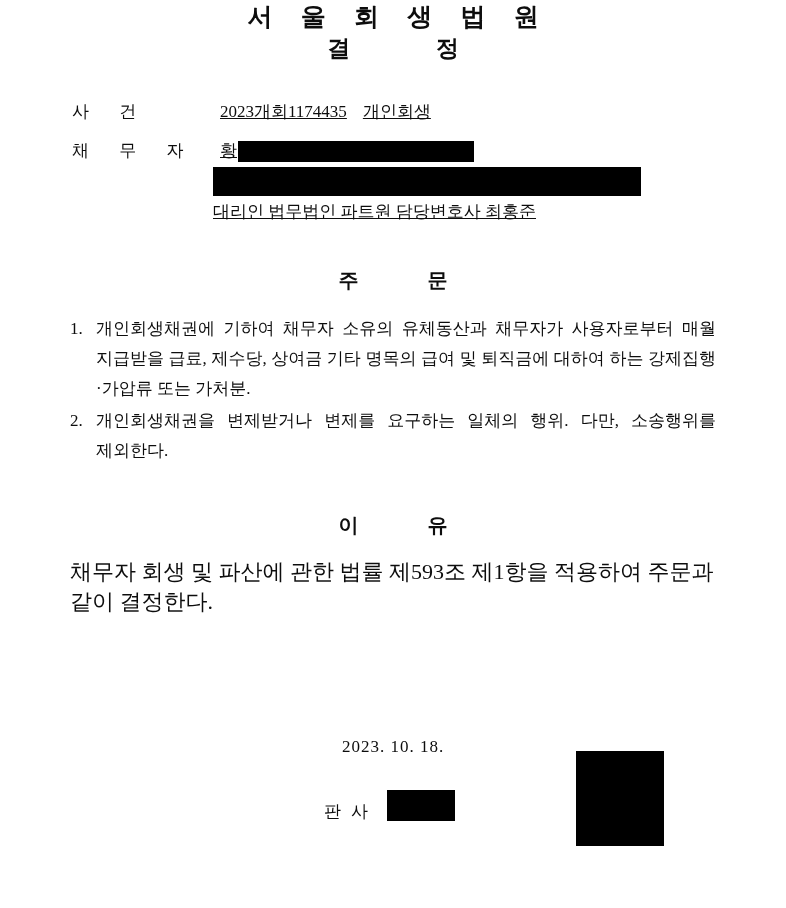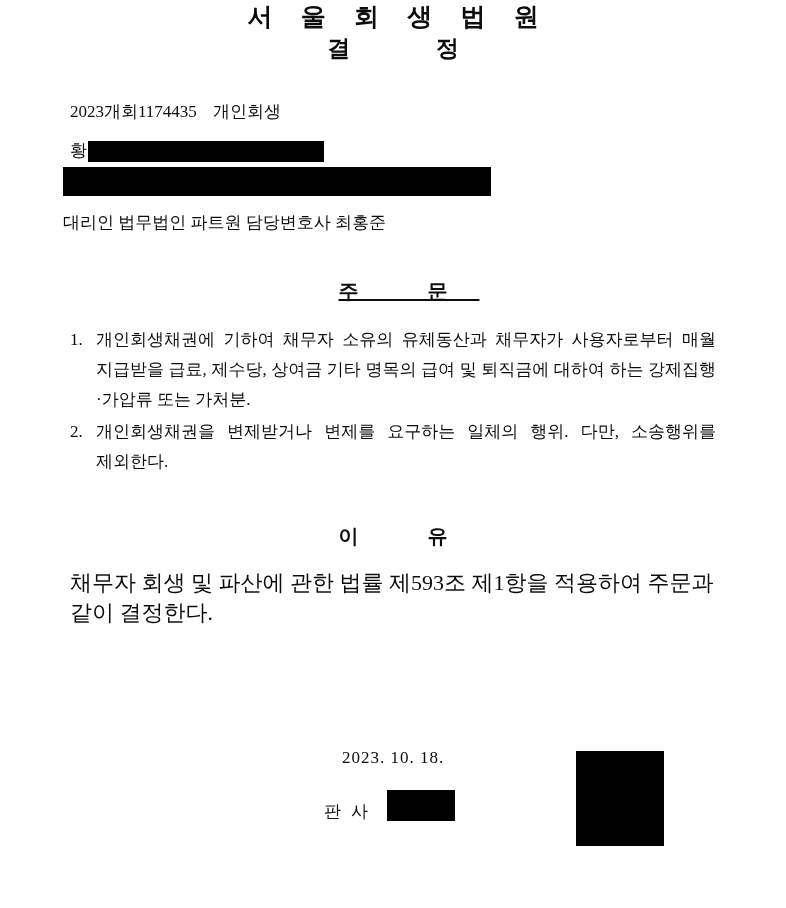--- a/index.html
+++ b/index.html
@@ -52,20 +52,21 @@
   }
   .info-label {
     width: 150px;
     flex: 0 0 150px;
     letter-spacing: 13px;
     text-indent: 2px;
   }
   .info-value {
     flex: 1 1 auto;
     position: relative;
+    text-decoration: underline;
   }
   .case-no-gap {
     display: inline-block;
     width: 16px;
   }
   .redact {
     display: inline-block;
     background: #000000;
     vertical-align: middle;
   }
@@ -77,34 +78,34 @@
     top: -1px;
   }
   .redact-addr {
     display: block;
     width: 428px;
     height: 29px;
     margin-top: 4px;
     margin-left: -7px;
   }
   .agent-line {
-    margin-top: 15px;
+    margin-top: 4px;
     margin-left: -7px;
     font-size: 17px;
   }
 
   
   .section-head {
     text-align: center;
     font-size: 20px;
     font-weight: bold;
     letter-spacing: 32px;
     text-indent: 32px;
   }
-  .section-head.order { margin-top: 44px; text-decoration: underline; }
+  .section-head.order { margin-top: 44px; }
   .section-head.reason { margin-top: 46px; }
 
   
   .para {
     font-size: 17px;
     line-height: 30px;
     text-align: justify;
     margin-top: 16px;
     word-break: keep-all;
   }
@@ -181,26 +182,28 @@
 
 <div class="page">
 
   <div class="court-title">서 울 회 생 법 원</div>
 
   <div class="doc-type">결       정</div>
 
   <div class="info-block">
 
     <div class="info-row">
+      <div class="info-label">사     건</div>
       <div class="info-value">
         <span>2023개회1174435</span><span class="case-no-gap"></span><span>개인회생</span>
       </div>
     </div>
 
     <div class="info-row">
+      <div class="info-label">채 무 자</div>
       <div class="info-value">
         <span>황</span><span class="redact redact-name"></span>
         <span class="redact redact-addr"></span>
         <div class="agent-line">대리인 법무법인 파트원 담당변호사 최홍준</div>
       </div>
     </div>
 
   </div>
 
   <div class="section-head order">주       문</div>

